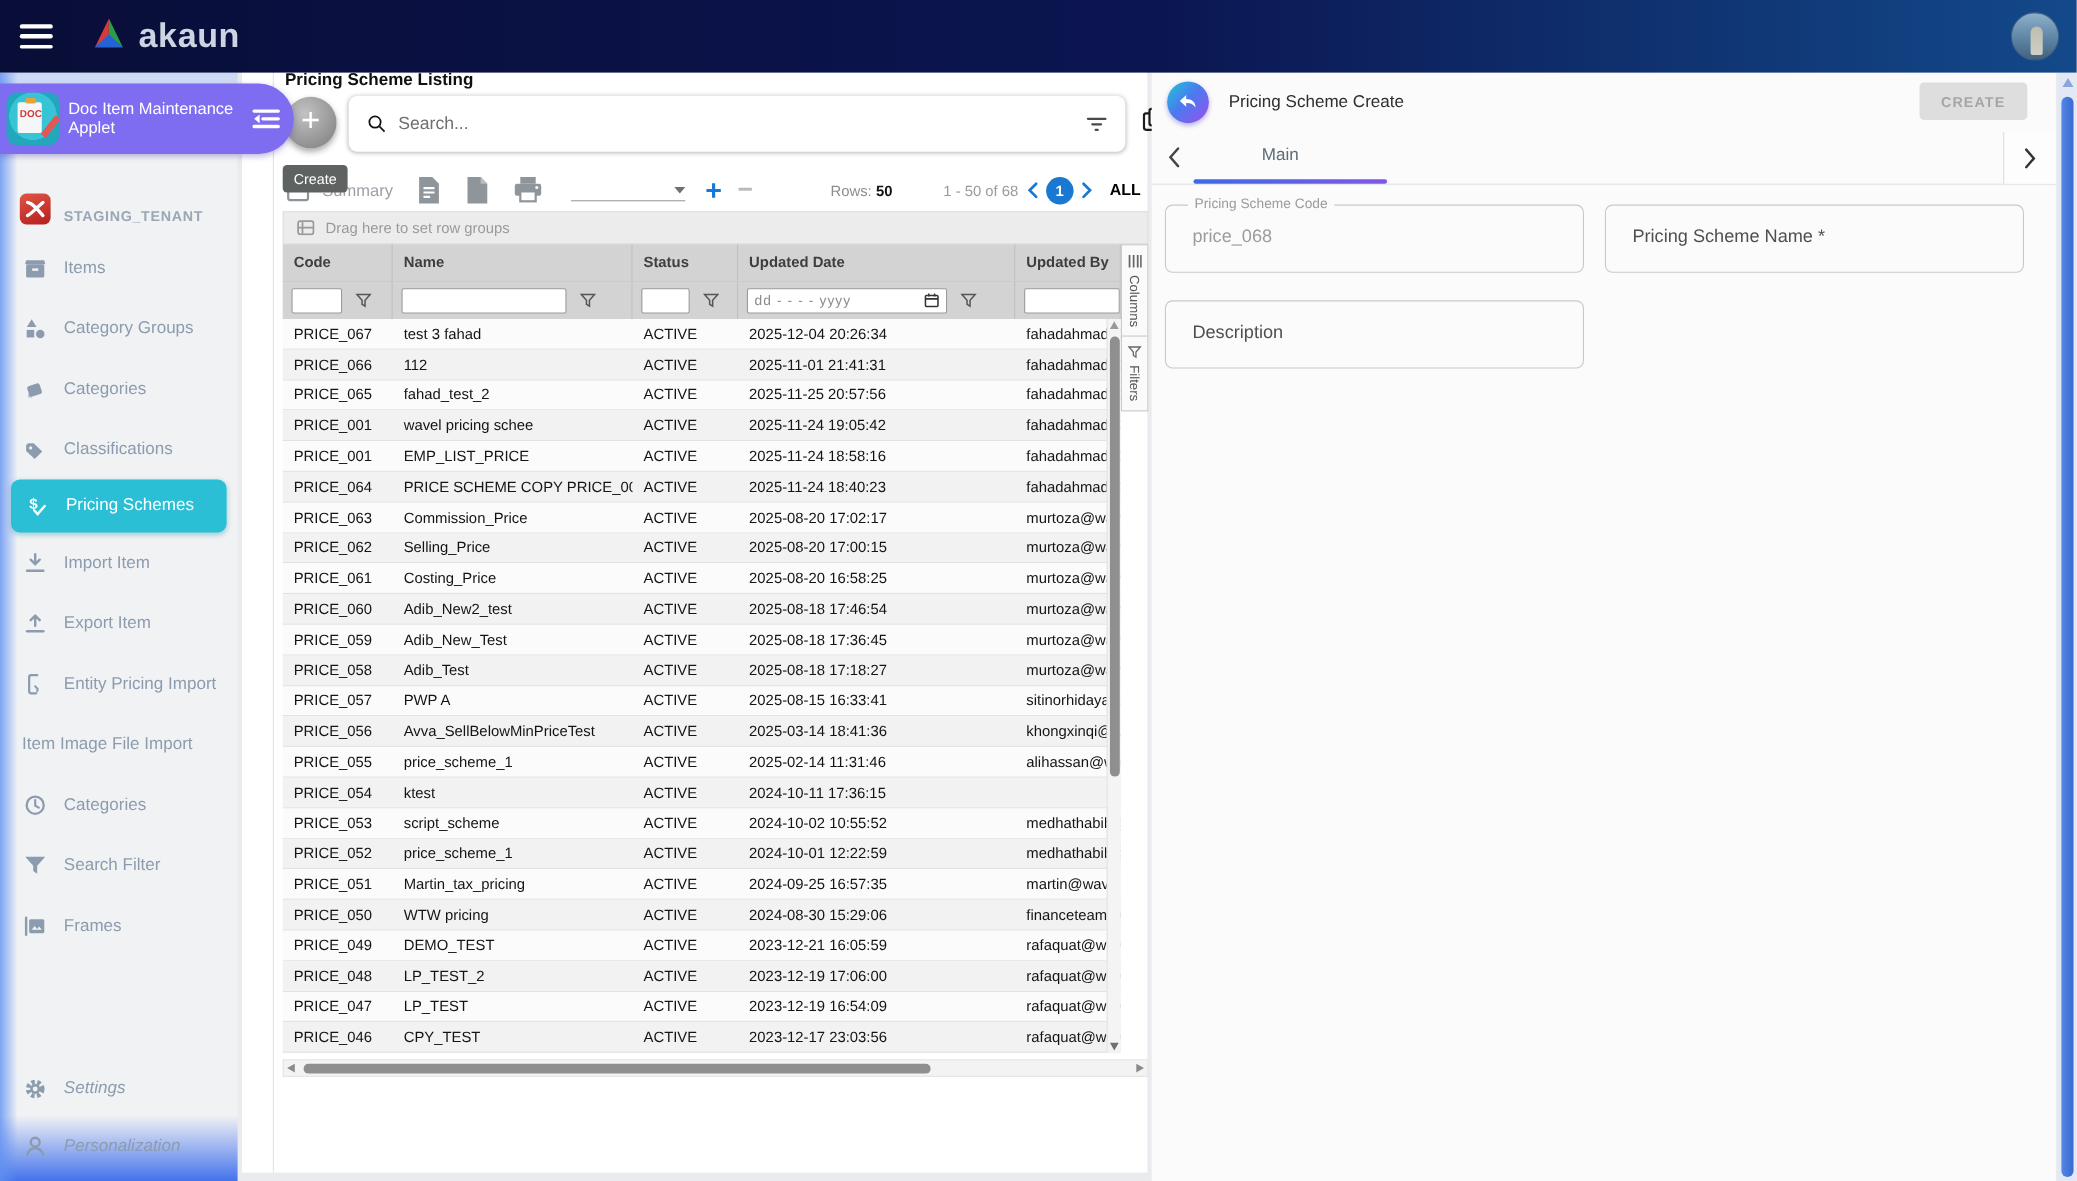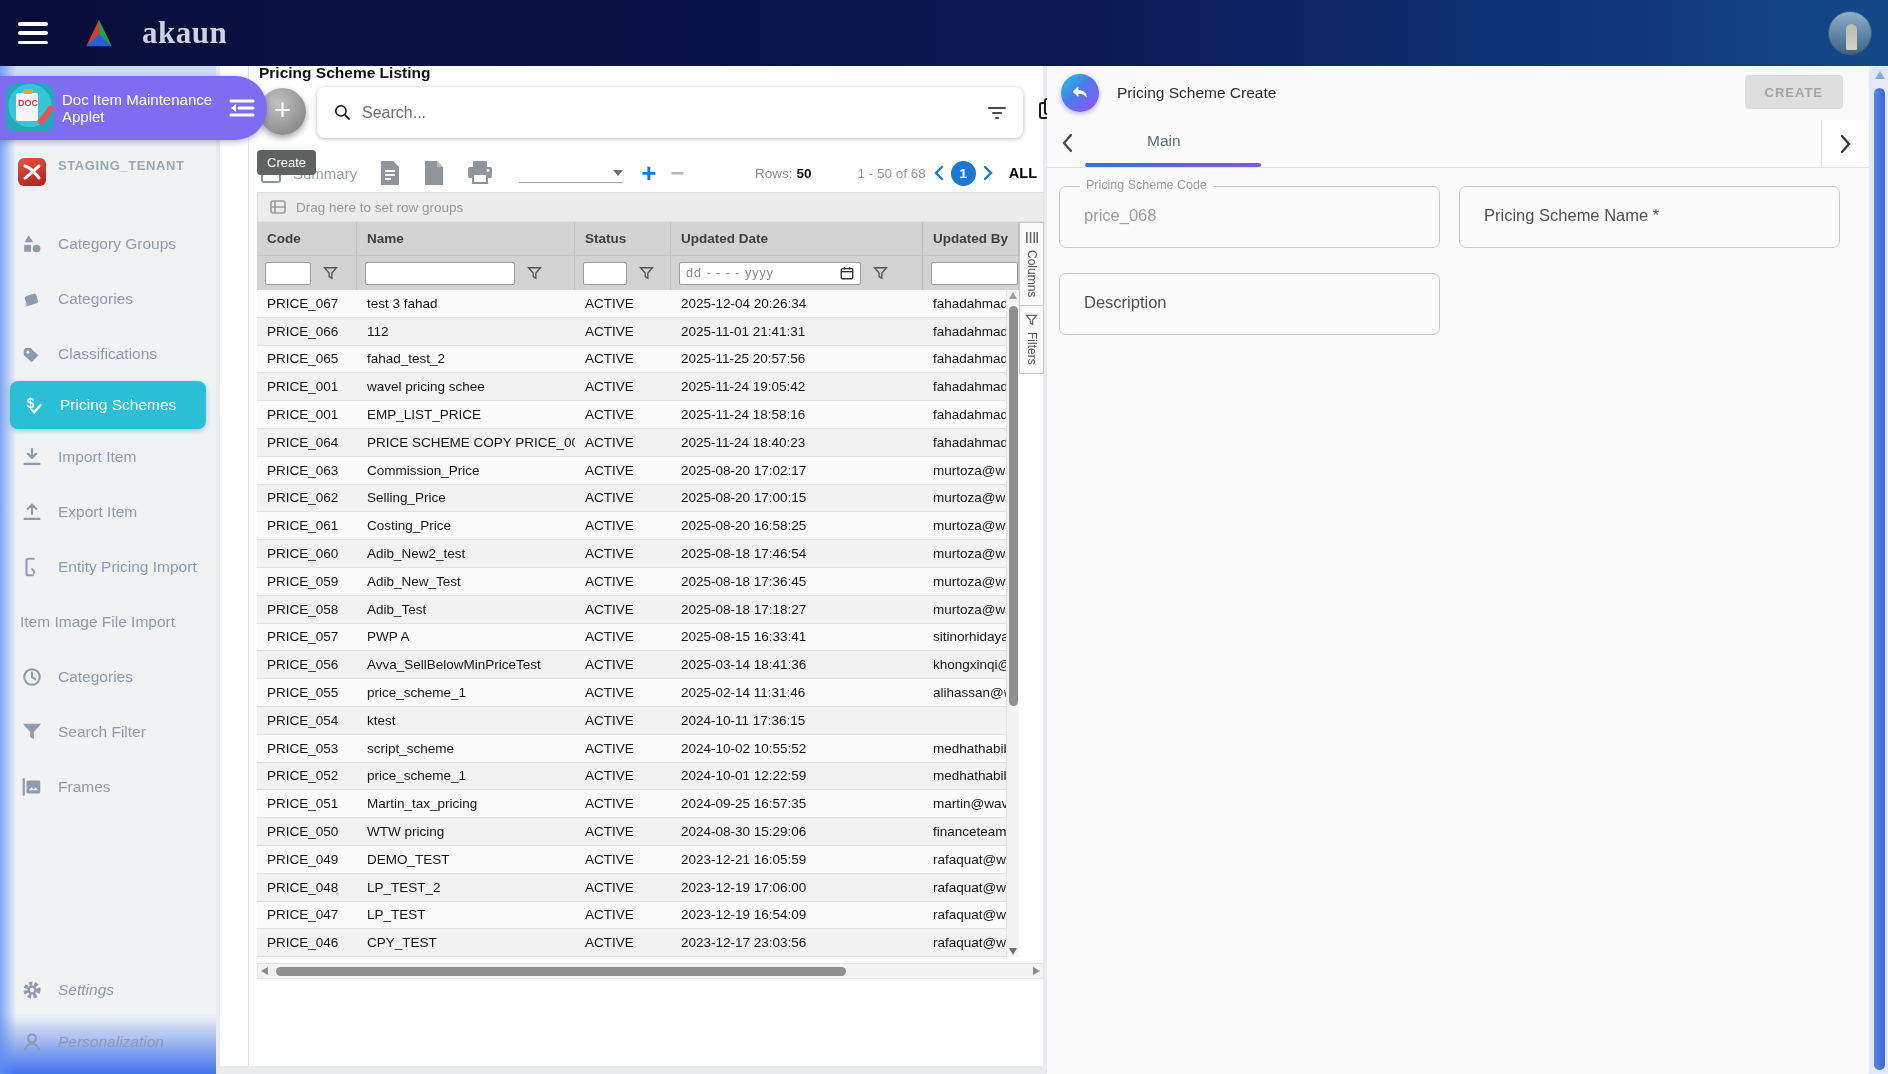--- a/index.html
+++ b/index.html
@@ -5,21 +5,21 @@
   * { margin:0; padding:0; box-sizing:border-box; }
   html,body { width:1888px; height:1074px; overflow:hidden; }
   body { font-family:"Liberation Sans", sans-serif; background:#e9ebee; position:relative; }
 
   
   .topbar { position:absolute; left:0; top:0; width:1888px; height:66px;
     background:linear-gradient(90deg,#090e38 0%,#0b1550 55%,#13498a 100%);
     display:flex; align-items:center; z-index:30; }
   .hamburger { width:30px; height:22px; margin-left:18px; display:flex; flex-direction:column; justify-content:space-between; cursor:pointer; }
   .hamburger span { display:block; height:3.5px; background:#fff; border-radius:2px; }
-  .brand { display:flex; align-items:center; gap:26px; margin-left:34px;font-family:Liberation Serif, serif; }
+  .brand { display:flex; align-items:flex-start; gap:10px; margin-left:34px; }
   .brand-name { color:#ccd3e2; font-size:31px; font-weight:bold; letter-spacing:.5px; }
   .avatar { position:absolute; right:16px; top:11px; width:44px; height:44px; border-radius:50%;
     background:linear-gradient(180deg,#8fb0c9 0%,#5d85a5 55%,#43627e 100%); overflow:hidden; border:1px solid #3a5e86; }
   .avatar:after { content:""; position:absolute; left:17px; top:12px; width:11px; height:26px; border-radius:6px 6px 2px 2px;
     background:linear-gradient(180deg,#caC3ae,#e7e2d2); opacity:.85; }
 
   
   .sidebar { position:absolute; left:0; top:66px; width:216px; height:1008px;
     background:
       linear-gradient(to right, rgba(96,145,242,.8), rgba(96,145,242,0) 16px),
@@ -30,21 +30,21 @@
   .applet-banner { position:absolute; left:0; top:10px; width:267px; height:64px; background:#7e6cf1;
     border-radius:0 32px 32px 0; display:flex; align-items:center; color:#fff; box-shadow:0 2px 6px rgba(60,40,160,.35); }
   .applet-icon { width:48px; height:48px; border-radius:10px; margin-left:6px; flex:0 0 auto;
     background:radial-gradient(circle at 50% 45%, #37c4d4 60%, #23a7bd 61%); position:relative; overflow:hidden; }
   .applet-icon .doc-sheet { position:absolute; left:10px; top:9px; width:22px; height:28px; background:#f4f6f8; border-radius:2px; }
   .applet-icon .doc-word { position:absolute; left:12px; top:14px; font-size:9px; font-weight:bold; color:#d23c3c; }
   .applet-icon .doc-pencil { position:absolute; right:5px; bottom:6px; width:6px; height:22px; background:#e35656; transform:rotate(38deg); border-radius:2px; }
   .applet-icon .doc-clip { position:absolute; left:17px; top:5px; width:10px; height:5px; background:#e8a23c; border-radius:2px; }
   .applet-title { font-size:15px; line-height:1.14; margin-left:8px; flex:1; }
   .applet-collapse { margin-right:12px; flex:0 0 auto; }
-  .tenant-row { position:absolute; left:0; top:92px; width:216px; height:46px; display:flex; align-items:flex-start; cursor:pointer; }
+  .tenant-row { position:absolute; left:0; top:92px; width:216px; height:46px; display:flex; align-items:flex-end; cursor:pointer; }
   .tenant-icon { width:28px; height:28px; margin-left:18px; border-radius:6px;
     background:linear-gradient(160deg,#e05544,#b51f1f); position:relative; flex:0 0 auto; }
   .tenant-label { margin-left:12px; font-size:13px; font-weight:bold; letter-spacing:.6px; color:#9aa7b6; }
   .menu { position:absolute; left:0; top:150px; width:216px; display:flex; flex-direction:column; }
   .menu-item { height:55px; display:flex; align-items:center; color:#8c9cae; font-size:15.5px; cursor:pointer; position:relative; }
   .menu-item .mi-icon { width:24px; height:24px; margin-left:20px; flex:0 0 auto; display:flex; align-items:center; justify-content:center; }
   .menu-item .mi-label { margin-left:14px; white-space:nowrap; }
   .menu-item.no-icon .mi-label { margin-left:20px; }
   .menu-item.active { background:#2abfd4; color:#fff; margin:0 10px; width:196px; height:48px; border-radius:8px; box-shadow:0 2px 5px rgba(30,150,170,.4); }
   .menu-item.active .mi-icon { margin-left:12px; }
@@ -203,20 +203,30 @@
         <path d="M7 20c4-2 8-7 14-12" stroke="#fff" stroke-width="3" fill="none" stroke-linecap="round"></path>
         <path d="M7 8c5 1 9 6 14 12" stroke="#fff" stroke-width="3" fill="none" stroke-linecap="round"></path>
       </svg>
     </div>
     <div class="tenant-label">STAGING_TENANT</div>
   </div>
   <div class="menu">
       <div class="menu-item">
     <span class="mi-icon">
           <svg class="ico" width="22" height="22" viewBox="0 0 24 24">
+            <path d="M3 4h18l1 4H2z" fill="currentColor"></path>
+            <rect x="3" y="8" width="18" height="13" rx="1.5" fill="currentColor"></rect>
+            <rect x="9" y="12" width="6" height="2.4" fill="#f1f2f4"></rect>
+          </svg>
+        </span>
+    <span class="mi-label">Items</span>
+  </div>
+      <div class="menu-item">
+    <span class="mi-icon">
+          <svg class="ico" width="22" height="22" viewBox="0 0 24 24">
             <path d="M8.5 2.5l4.8 7.5H3.7z" fill="currentColor"></path>
             <rect x="3.5" y="13" width="7.5" height="7.5" fill="currentColor"></rect>
             <circle cx="17" cy="17" r="4.2" fill="currentColor"></circle>
           </svg>
         </span>
     <span class="mi-label">Category Groups</span>
   </div>
       <div class="menu-item">
     <span class="mi-icon">
           <svg class="ico" width="22" height="22" viewBox="0 0 24 24">

